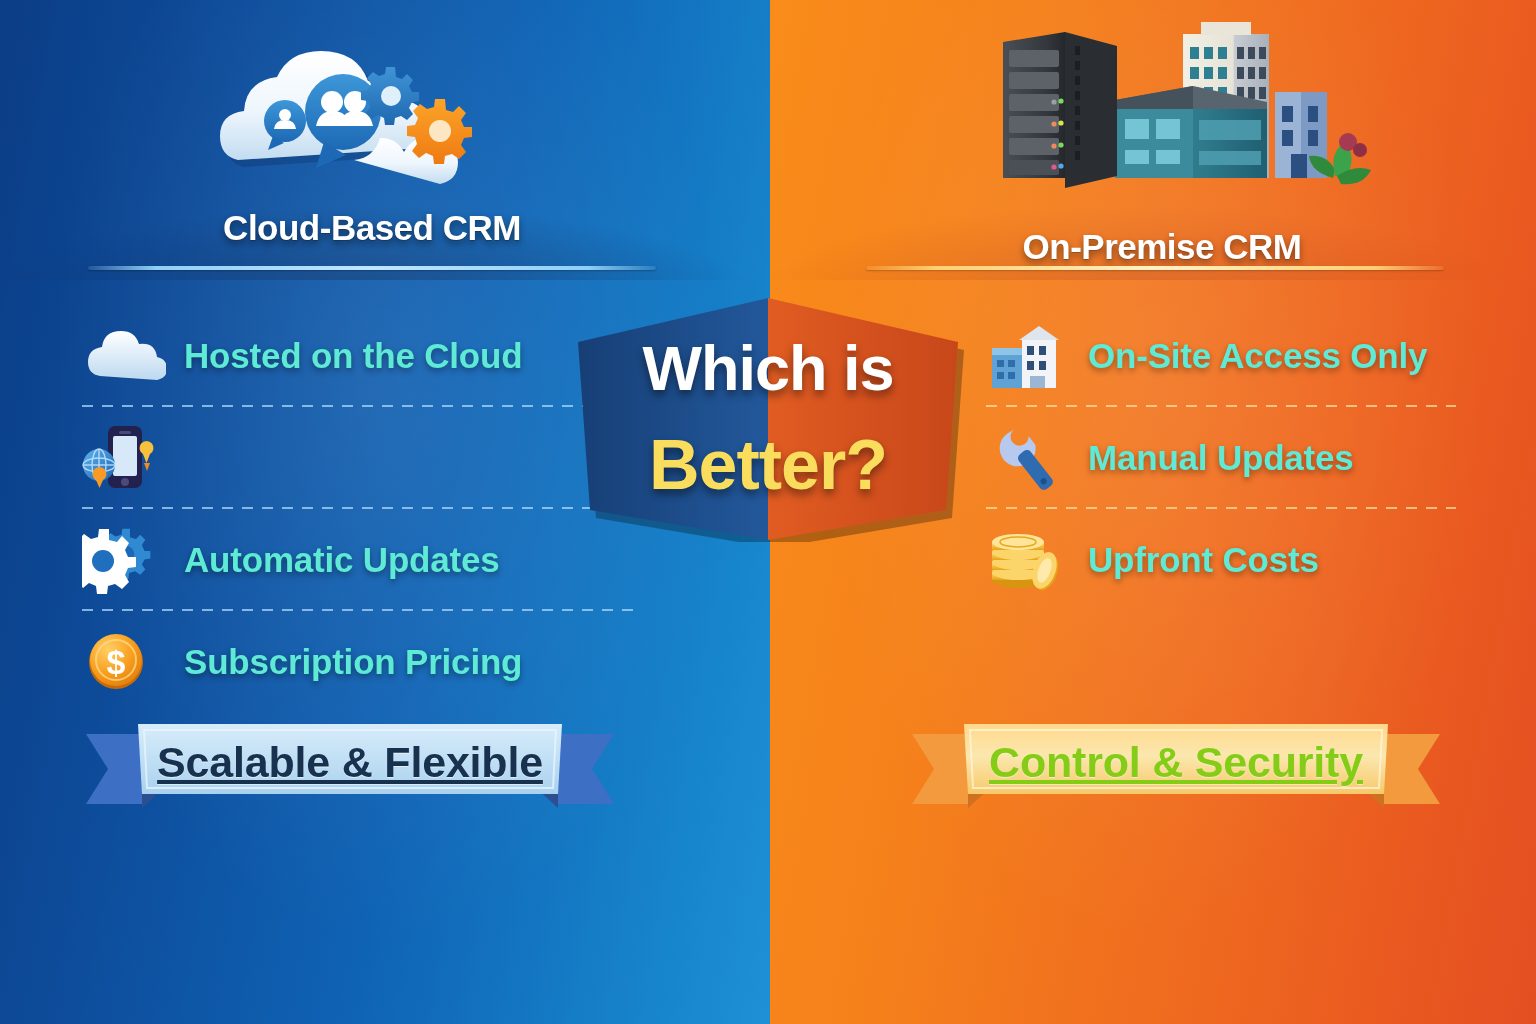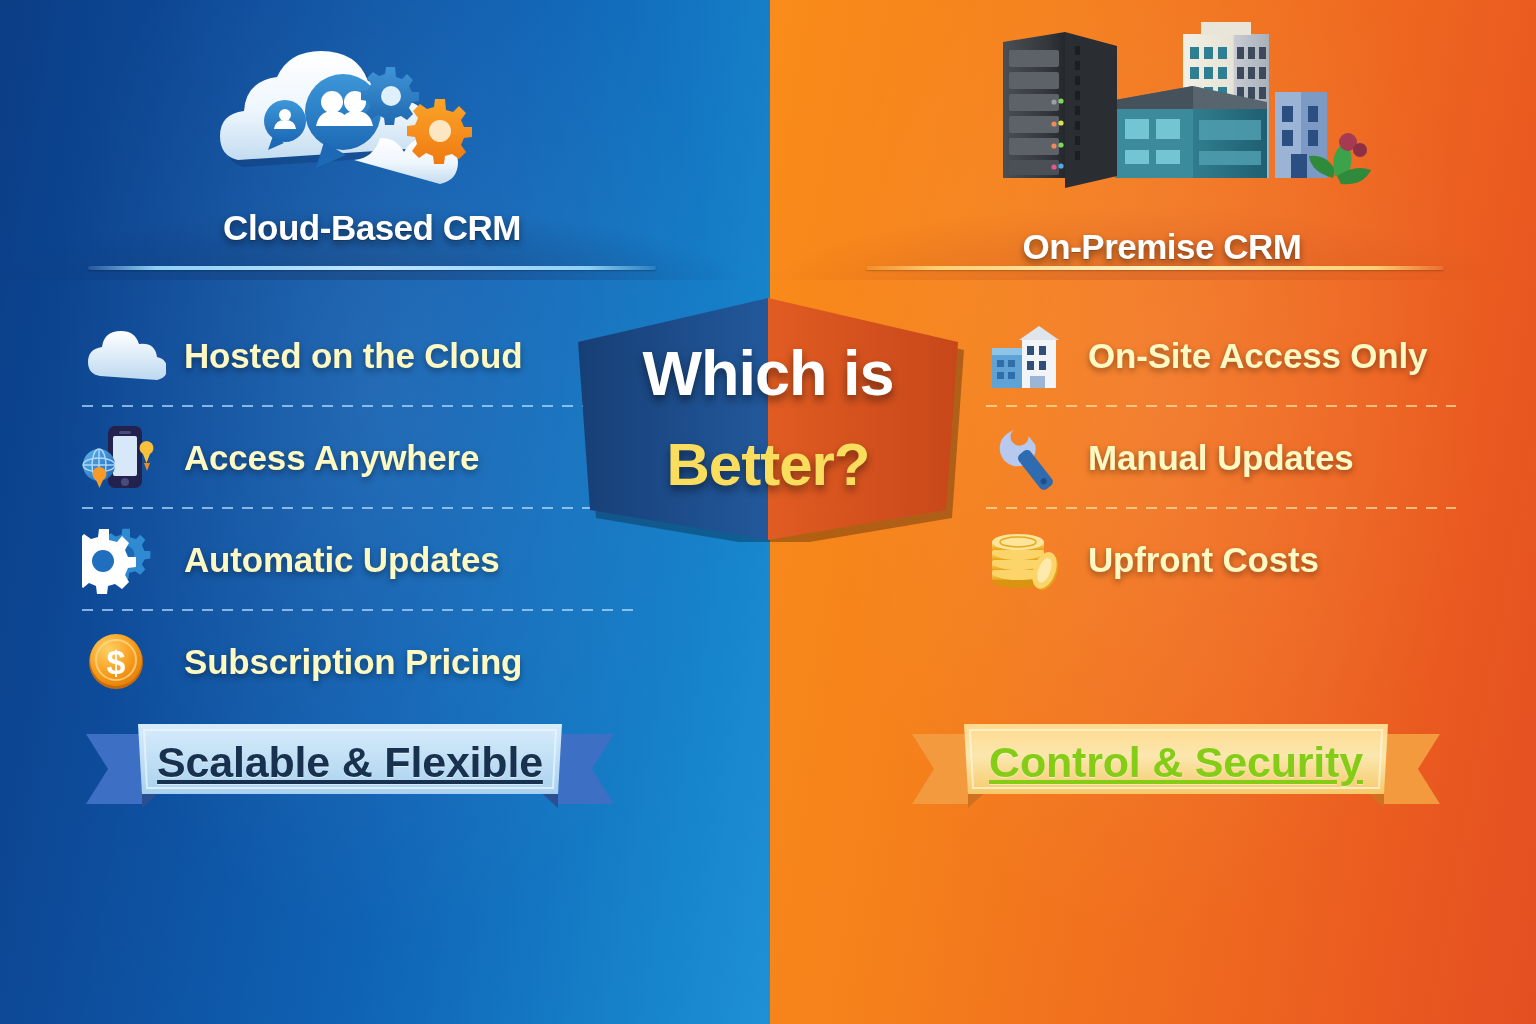--- a/index.html
+++ b/index.html
@@ -57,42 +57,42 @@
 
   
   .list { position:absolute; top:305px; }
   .list-left  { left:82px;  width:560px; }
   .list-right { left:986px; width:470px; }
 
   .row { position:relative; height:102px; display:flex; align-items:center; }
   .row-icon { width:84px; height:76px; flex:0 0 84px; position:relative; }
   .row-icon svg { display:block; width:100%; height:100%; }
   .row-label {
-    font-size:35px; font-weight:bold; color:#fef9c3;
+    font-size:35px; font-weight:bold; color:#5eead4;
     text-shadow:0 3px 6px rgba(0,0,0,.38);
     white-space:nowrap; letter-spacing:-0.2px;
     margin-left:18px;
   }
   .row-sep { position:absolute; left:0; bottom:0; height:2px; width:100%; }
   .sep-left  { background:repeating-linear-gradient(90deg, rgba(175,220,255,.72) 0 11px, rgba(175,220,255,0) 11px 20px); }
   .sep-right { background:repeating-linear-gradient(90deg, rgba(255,224,160,.72) 0 11px, rgba(255,224,160,0) 11px 20px); }
   .list-left  .row:last-child .row-sep,
   .list-right .row:last-child .row-sep { display:none; }
 
   
   .badge { position:absolute; left:566px; top:296px; width:404px; height:246px; }
   .badge svg { position:absolute; inset:0; width:100%; height:100%; }
   .badge-text { position:absolute; inset:0; display:flex; flex-direction:column;
     align-items:center; justify-content:center;gap:28px; }
   .badge-line1 {
     font-size:63px; font-weight:bold; color:#ffffff; line-height:0.98;
     text-shadow:0 5px 8px rgba(0,0,0,.45); letter-spacing:-1px;
   }
   .badge-line2 {
-    font-size:60px; font-weight:bold; color:#fbdd5e; line-height:1.0;
+    font-size:70px; font-weight:bold; color:#fbdd5e; line-height:1.0;
     text-shadow:0 5px 9px rgba(0,0,0,.45); letter-spacing:-1px; margin-top:2px;
   }
 
   
   .ribbon { position:absolute; top:716px; height:96px; }
   .ribbon-left  { left:86px;  width:528px; }
   .ribbon-right { left:912px; width:528px; }
   .ribbon svg { position:absolute; inset:0; width:100%; height:100%; }
   .ribbon-text {
     position:absolute; left:0; right:0; top:0; bottom:0;
@@ -335,21 +335,20 @@
             <ellipse cx="17" cy="45" rx="7" ry="16"></ellipse>
             <line x1="1" y1="45" x2="33" y2="45"></line>
             <line x1="17" y1="29" x2="17" y2="61"></line>
             <ellipse cx="17" cy="45" rx="16" ry="7"></ellipse>
           </g>
           <path d="M14 60 a7 7 0 1 1 7 0 l-3.5 8 z" fill="#f79a26"></path>
           <path d="M61 34 a7 7 0 1 1 7 0 l-3.5 9 z" fill="#f8c03b"></path>
           <path d="M62 43 l3 8 l3 -8 z" fill="#ef8a1f"></path>
         </svg>
       </span>
-      <span class="row-label">Access Anywhere</span>
       <span class="row-sep sep-left"></span>
     </div>
 
     <div class="row">
       <span class="row-icon">
         <svg viewBox="0 0 84 76">
           <g transform="translate(48,34) scale(0.85)">
             <path d="M0,-22 L7,-20 L12,-25 L18,-19 L14,-13 L17,-6 L24,-6 L24,3 L17,4 L14,10 L18,16 L12,22 L6,18 L-1,20 L-2,27 L-11,27 L-12,20 L-18,17 L-24,21 L-30,15 L-26,9 L-28,2 L-35,1 L-35,-8 L-28,-9 L-25,-15 L-29,-21 L-23,-27 L-17,-23 L-10,-25 L-9,-32 L0,-32 Z" fill="#2f8ad2"></path>
             <circle cx="-5" cy="-2" r="10" fill="#1a68b6"></circle>
           </g>

